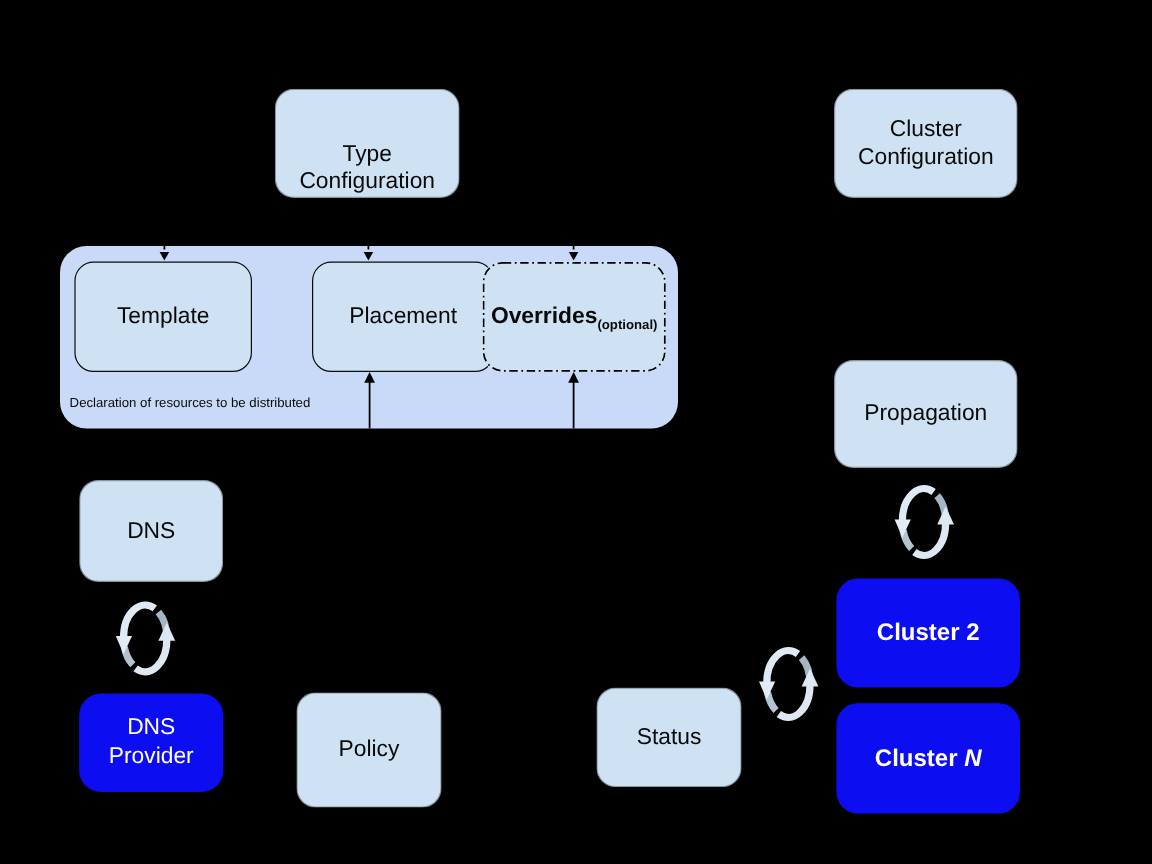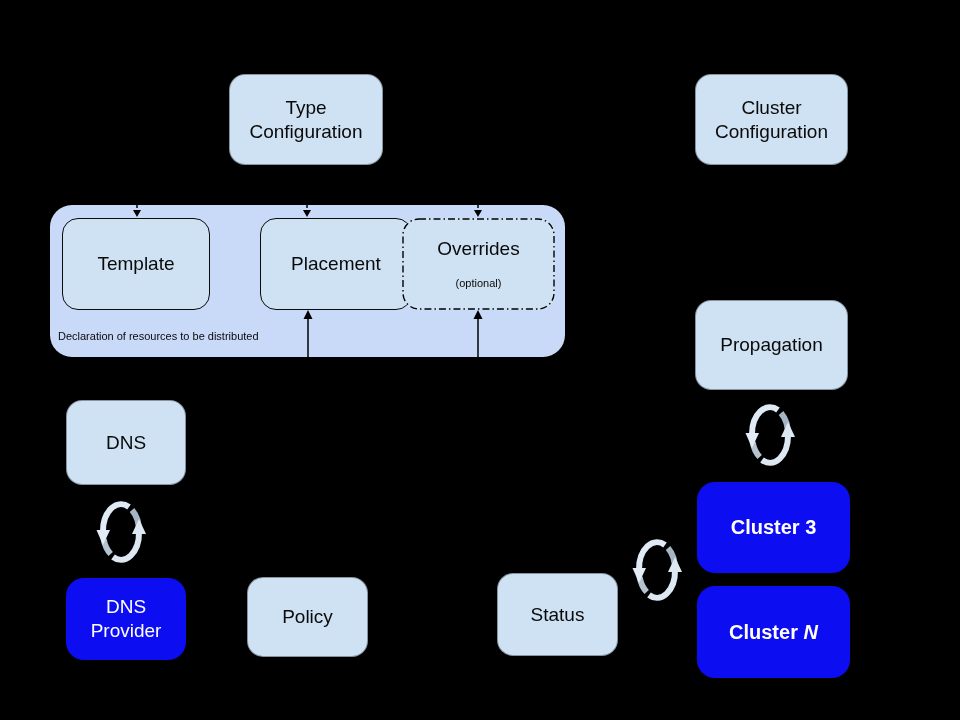--- a/index.html
+++ b/index.html
@@ -21,21 +21,21 @@
     font-size:20px;color:#ffffff;
   }
   .bold{font-weight:bold;}
   .it{font-style:italic;}
   #group-container{
     position:absolute;background:#c9daf8;border-radius:22px;
   }
   #group-caption{
     position:absolute;font-size:11px;color:#0a0a0a;white-space:nowrap;
   }
-  #overrides-box{border:none;flex-direction:column;}
+  #overrides-box{border:none;flex-direction:row;font-weight:bold;}
   #overrides-box .sub{font-size:11px;margin-top:16px;}
   .dashrect{position:absolute;inset:0;width:100%;height:100%;pointer-events:none;}
   .syncicon{position:absolute;}
   #connectors{position:absolute;inset:0;pointer-events:none;z-index:6;}
   .lbl{display:block;}
 </style>
 </head>
 <body>
 
 <div id="stage">
@@ -46,21 +46,21 @@
         <path d="M 34 11 A 18 27 0 0 0 8 36" fill="none" stroke="#e0eaf5" stroke-width="6"></path>
         <path d="M 37 14 A 18 27 0 0 1 44 36" fill="none" stroke="#a6b5c3" stroke-width="6"></path>
         <path d="M 8.6 43 A 18 27 0 0 0 15.7 58" fill="none" stroke="#b5c3d0" stroke-width="6"></path>
         <path d="M 18 61 A 18 27 0 0 0 44 36" fill="none" stroke="#dde8f3" stroke-width="6"></path>
         <polygon points="1.5,34 15,34 8,49" fill="#e3ecf6"></polygon>
         <polygon points="37,38 51,38 44,23" fill="#dde8f3"></polygon>
       </g>
     </defs>
   </svg>
 
-  <div class="node light noborder" style="left:229px;top:74px;width:154px;height:91px;">
+  <div class="node light noborder" style="left:229px;top:74px;width:154px;height:91px;align-items:flex-end;">
     <div>
       <span class="lbl">Type</span>
       <span class="lbl">Configuration</span>
     </div>
   </div>
 
   <div class="node light noborder" style="left:695px;top:74px;width:153px;height:91px;">
     <div>
       <span class="lbl">Cluster</span>
       <span class="lbl">Configuration</span>
@@ -91,30 +91,30 @@
   </div>
 
 
   <div class="node blue" style="left:66px;top:578px;width:120px;height:82px;font-size:19px;font-weight:normal;">
     <div>
       <span class="lbl">DNS</span>
       <span class="lbl">Provider</span>
     </div>
   </div>
 
-  <div class="node light noborder" style="left:247px;top:577px;width:121px;height:80px;">
+  <div class="node light noborder" style="left:247px;top:577px;width:121px;height:96px;">
     <span>Policy</span>
   </div>
 
   <div class="node light noborder" style="left:695px;top:300px;width:153px;height:90px;">
     <span>Propagation</span>
   </div>
 
   <div class="node blue bold" style="left:697px;top:482px;width:153px;height:91px;">
-    <span>Cluster 3</span>
+    <span>Cluster 2</span>
   </div>
 
   <div class="node blue bold" style="left:697px;top:586px;width:153px;height:92px;">
     <div><span>Cluster </span><span class="it">N</span></div>
   </div>
 
   <div class="node light noborder" style="left:497px;top:525px;width:121px;height:83px;margin-top:48px;">
     <span>Status</span>
   </div>
 

